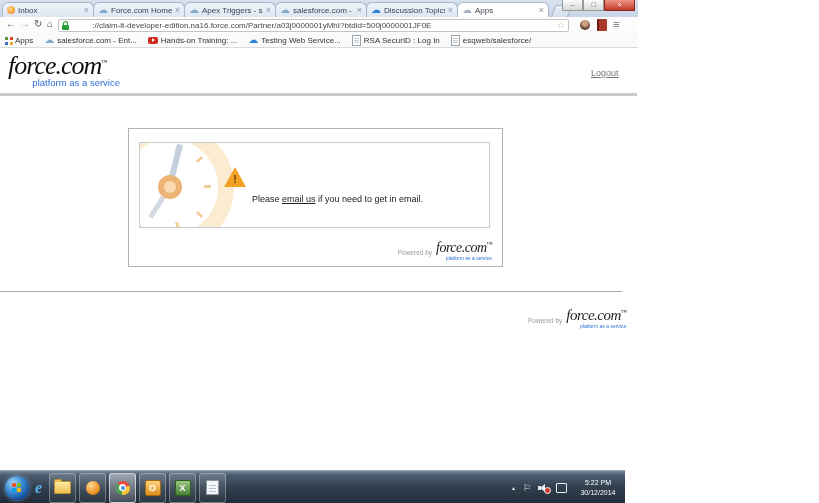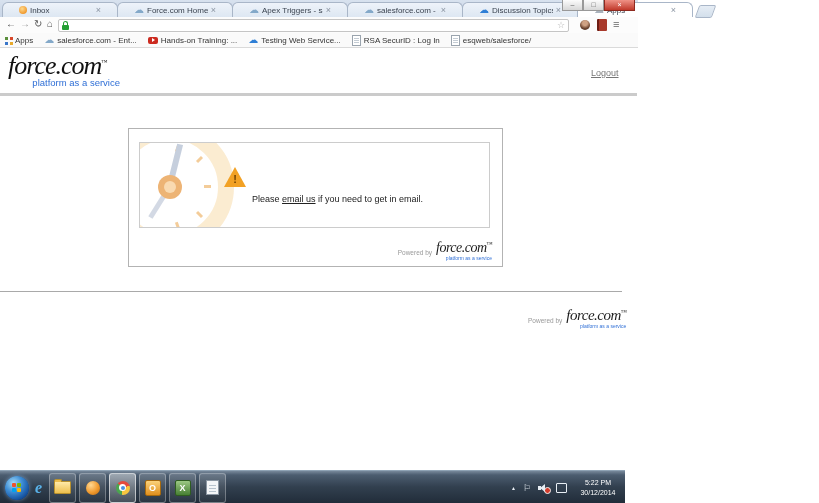--- a/index.html
+++ b/index.html
@@ -1,21 +1,21 @@
 <!DOCTYPE html>
 <html><head>
 <meta charset="utf-8">
 <style>
   * { margin:0; padding:0; box-sizing:content-box; }
   html,body { width:819px; height:503px; background:#fff; font-family:"Liberation Sans",sans-serif; overflow:hidden; position:relative; }
 
   
   .tabstrip { position:absolute; left:0; top:0; width:638px; height:17px; background:linear-gradient(#d8e2ef,#c8d5e6); }
   .tabs { position:absolute; left:2px; bottom:0; display:flex; height:15px; }
-  .tab { width:82px; display:flex; align-items:center; gap:3px; padding:0 16px; font-size:8px; color:#3a4350;
+  .tab { width:82px; display:flex; align-items:center; gap:3px; padding:0 4px; font-size:8px; color:#3a4350;
          background:linear-gradient(#eef3fa,#dde7f2); border:1px solid #a9b6c8; border-bottom:none;
          border-radius:6px 6px 0 0; margin-right:-1px; overflow:hidden; white-space:nowrap; }
   .tab.active { background:#fff; z-index:2; }
   .tab .tlabel { flex:1; overflow:hidden; }
   .tab .tclose { color:#8a94a2; font-size:9px; line-height:9px; }
   .cloud { font-size:10px; line-height:10px; color:#84a9c9; }
   .cloud.blue { color:#2f7fd6; }
   .cloud.gray { color:#aab3bd; }
   .ic-mail { width:8px; height:8px; border-radius:50%; background:radial-gradient(circle at 40% 35%,#ffd98c,#f09a30 70%); flex:0 0 auto; }
   .newtab { width:15px; height:11px; margin:3px 0 0 5px; background:linear-gradient(#e6edf5,#d3dfeb); border:1px solid #a9b6c8; transform:skewX(-20deg); border-radius:2px; }
@@ -180,20 +180,21 @@
   <span class="navg" style="left:6px;color:#444;">←</span>
   <span class="navg" style="left:20px;color:#9b9b9b;">→</span>
   <span class="navg" style="left:34px;">↻</span>
   <span class="navg" style="left:47px;">⌂</span>
   <div class="urlbox">
     <span class="lock">
         <span class="shackle"></span>
         <span class="lbody"></span>
       </span>
     <span class="url-https">https</span>
+      <span class="url-rest">://claim-it-developer-edition.na16.force.com/Partner/a03j0000001yMhI?btdid=500j0000001JF0E</span>
     <span class="star">☆</span>
   </div>
   <span class="avatar"></span>
   <span class="ext-book"></span>
   <span class="menug">≡</span>
 </div>
 
 <div class="bmbar">
   <span class="bm">
     <span class="ic-apps"></span>

